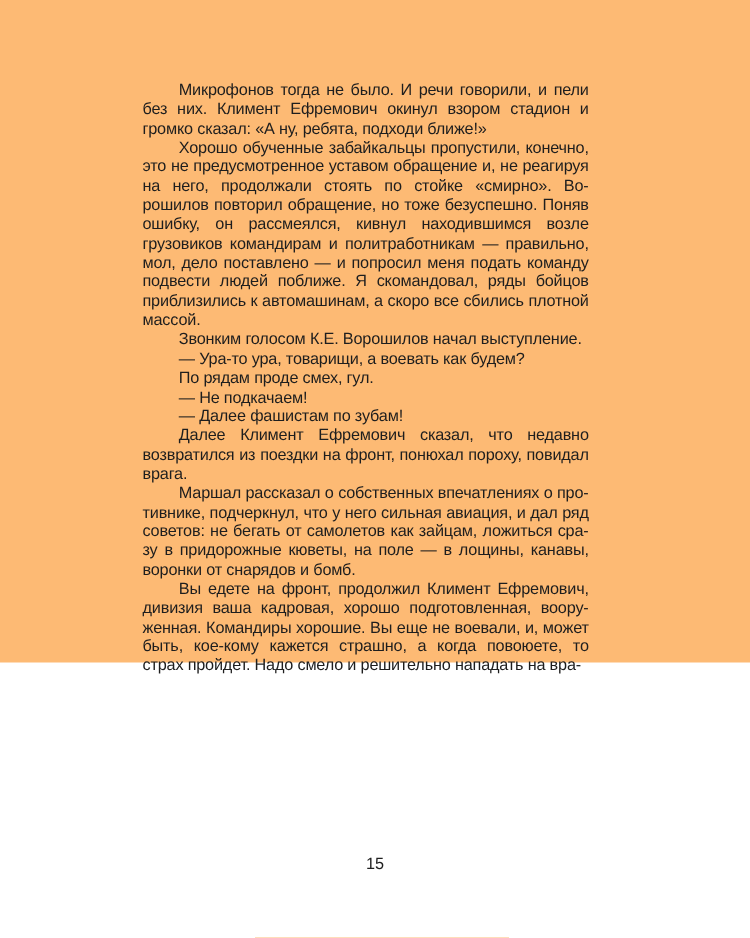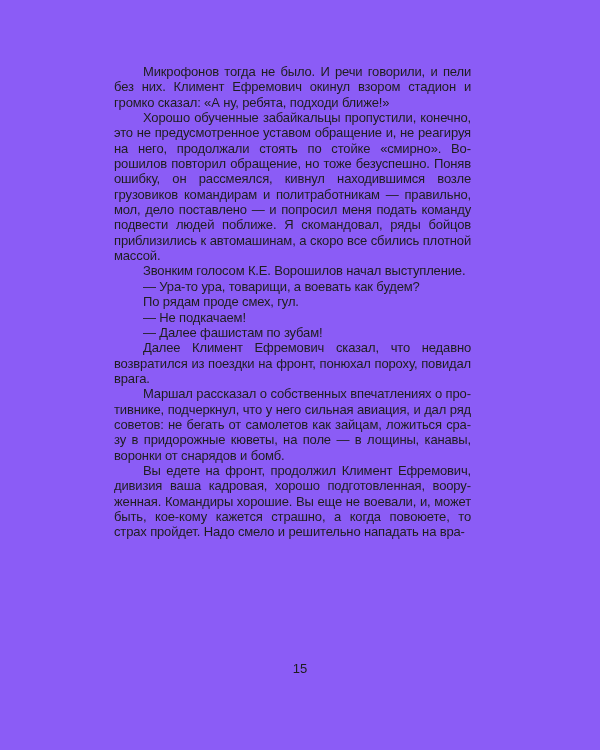--- a/index.html
+++ b/index.html
@@ -1,33 +1,33 @@
 <!DOCTYPE html>
 <html><head>
 <meta charset="utf-8">
 <style>
   html, body { margin: 0; padding: 0; }
   body {
     width: 600px; height: 750px; background: #ffffff; position: relative; overflow: hidden;
   }
   .page {
-    position: absolute; left: 0; top: 0; width: 600px; height: 750px; background: #8b5cf6;
+    position: absolute; left: 0; top: 0; width: 600px; height: 530px; background: #fdba74;
   }
   .text-block {
     position: absolute; left: 114px; top: 64px; width: 357px;
     font-family: "Liberation Sans", sans-serif;
     font-size: 13px; line-height: 15.35px; color: #1e1e1e;
     letter-spacing: -0.15px;
   }
   .text-block p {
     margin: 0; text-align: justify; text-indent: 29px;
     hyphens: manual;
   }
   .page-number {
-    position: absolute; left: 0; width: 600px; top: 661px; text-align: center;
+    position: absolute; left: 0; width: 600px; top: 683px; text-align: center;
     font-family: "Liberation Sans", sans-serif; font-size: 13px; color: #1e1e1e;
     padding-left: 0px;
   }
 </style>
 </head>
 <body>
 
 <div class="page">
   <div class="text-block">
     <p>Микрофонов тогда не было. И речи говорили, и пели без них. Климент Ефремович окинул взором стадион и громко сказал: «А ну, ребята, подходи ближе!»</p>

